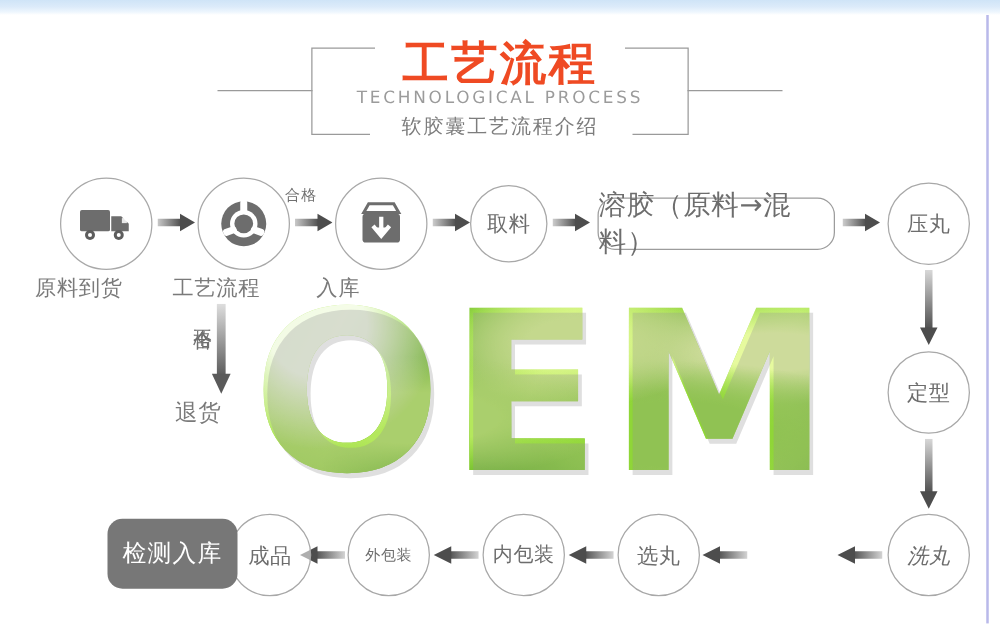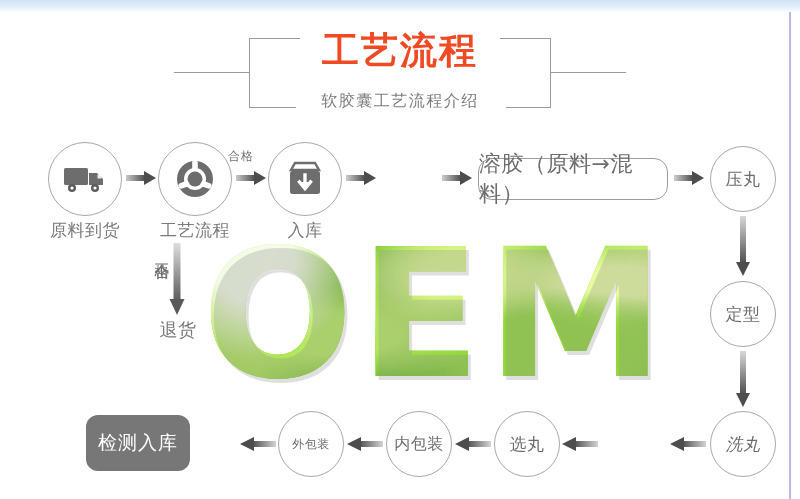--- a/index.html
+++ b/index.html
@@ -92,21 +92,21 @@
   }
   .node.filled{
     background:#777777;border:none;border-radius:12px;
     color:#ffffff;font-size:19px;letter-spacing:1px;
   }
   .node.icon-circle{background:rgba(255,255,255,.6);}
   .node-svg{display:block;}
 
   
   .caption{
-    position:absolute;text-align:center;color:#7a7a7a;
+    position:absolute;text-align:left;color:#7a7a7a;
     font-size:17px;letter-spacing:.5px;white-space:nowrap;
   }
 
   
   .arrow{position:absolute;}
   .arrow svg{display:block;}
 
   
   .edge-label{
     position:absolute;color:#6f6f6f;font-size:12px;white-space:nowrap;letter-spacing:1px;
@@ -124,20 +124,21 @@
   <div class="right-rule"></div>
 
   <div class="header">
     <div class="hdr-frame"></div>
     <div class="hdr-frame-mask-top"></div>
     <div class="hdr-frame-mask-bot"></div>
     <div class="hdr-wing l"></div>
     <div class="hdr-wing r"></div>
 
     <div class="hdr-title">工艺流程</div>
+    <div class="hdr-sub">TECHNOLOGICAL PROCESS</div>
     <div class="hdr-sub2">软胶囊工艺流程介绍</div>
   </div>
 
   <div class="oem">OEM</div>
 
   <div class="node circle icon-circle" style="left:48px;top:142px;width:74px;height:74px;">
     <svg class="node-svg" width="44" height="30" viewBox="0 0 44 30">
       <rect x="1" y="4" width="24" height="17" rx="1.5" fill="#6d6d6d"></rect>
       <path d="M26 9 h8 l6 6 v6 h-14 z" fill="#6d6d6d"></path>
       <rect x="34.5" y="10.5" width="4" height="4" fill="#fff" opacity=".85"></rect>
@@ -205,20 +206,21 @@
           <linearGradient id="ag3" x1="0" x2="1">
             <stop offset="0" stop-color="#cecece"></stop>
             <stop offset="1" stop-color="#4d4d4d"></stop>
           </linearGradient>
         </defs>
       <rect x="0" y="5" width="19" height="6" fill="url(#ag3)"></rect>
       <path d="M18 1 L30 8 L18 15 Z" fill="#4d4d4d"></path>
     </svg>
   </div>
 
+  <div class="node circle" style="left:376px;top:148px;width:62px;height:62px;">取料</div>
 
   <div class="arrow" style="left:442px;top:170px;">
     <svg width="30" height="16" viewBox="0 0 30 16">
       <defs>
           <linearGradient id="ag4" x1="0" x2="1">
             <stop offset="0" stop-color="#cecece"></stop>
             <stop offset="1" stop-color="#4d4d4d"></stop>
           </linearGradient>
         </defs>
       <rect x="0" y="5" width="19" height="6" fill="url(#ag4)"></rect>
@@ -338,20 +340,21 @@
           <linearGradient id="al5" x1="1" x2="0">
             <stop offset="0" stop-color="#d4d4d4"></stop>
             <stop offset="1" stop-color="#4d4d4d"></stop>
           </linearGradient>
         </defs>
       <rect x="14" y="5" width="24" height="6" fill="url(#al5)"></rect>
       <path d="M16 1 L2 8 L16 15 Z" fill="#4d4d4d"></path>
     </svg>
   </div>
 
+  <div class="node circle" style="left:183px;top:411px;width:66px;height:66px;">成品</div>
 
   <div class="arrow" style="left:143px;top:436px;">
     <svg width="38" height="16" viewBox="0 0 38 16">
       <defs>
           <linearGradient id="al6" x1="1" x2="0">
             <stop offset="0" stop-color="#d4d4d4"></stop>
             <stop offset="1" stop-color="#4d4d4d"></stop>
           </linearGradient>
         </defs>
       <rect x="14" y="5" width="24" height="6" fill="url(#al6)"></rect>

